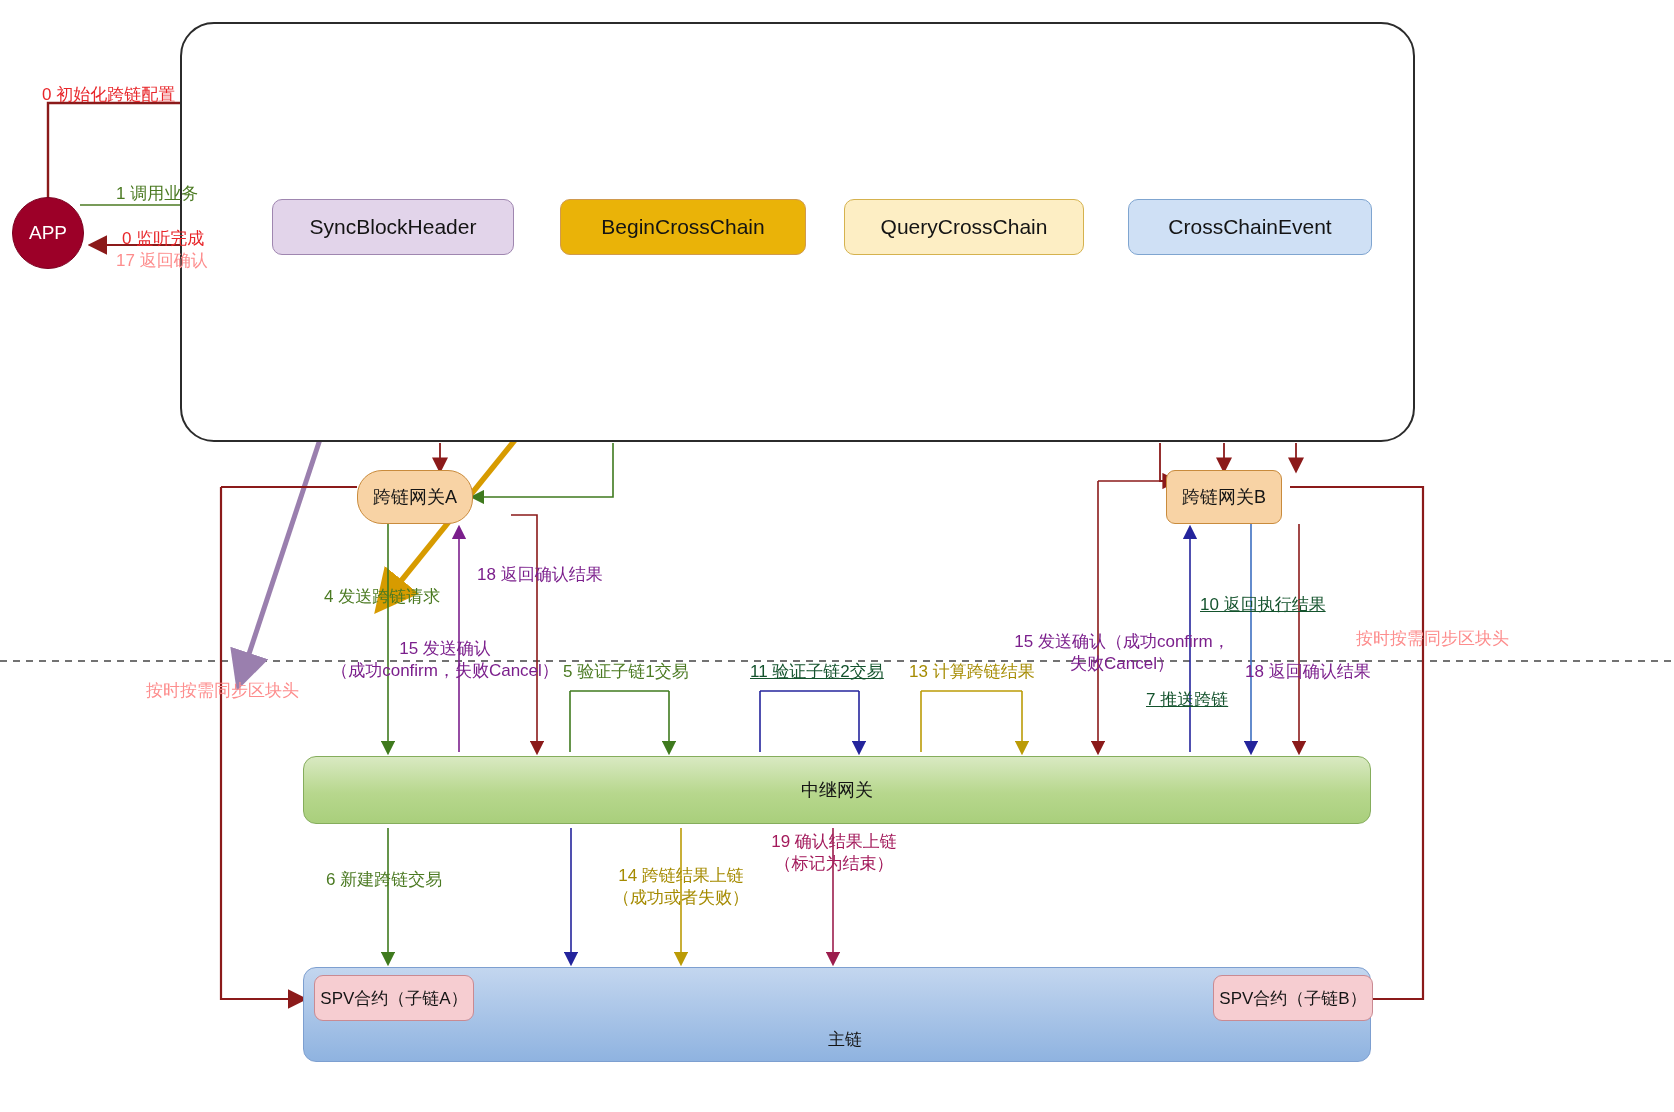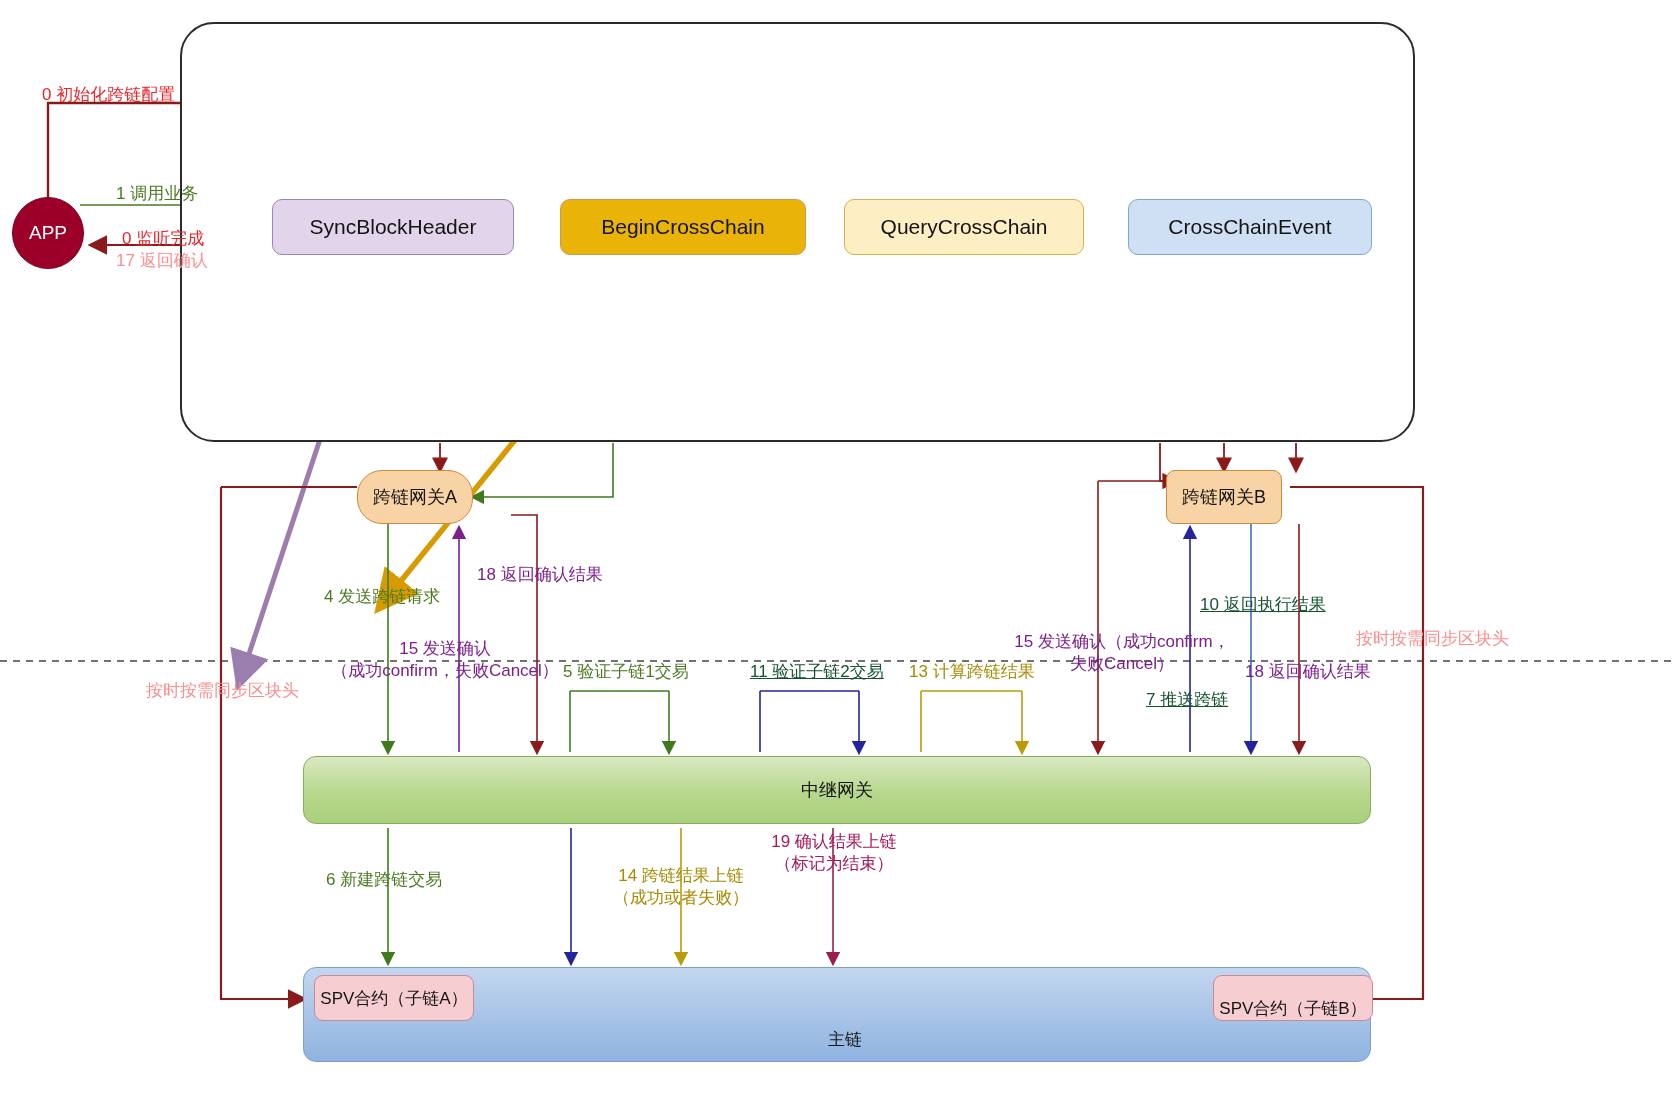--- a/index.html
+++ b/index.html
@@ -173,21 +173,21 @@
     <span>中继网关</span>
   </div>
 
   <div class="node mainchain" style="left:303px;top:967px;width:1068px;height:95px;display:block;">
     <div class="mainchain-title" style="position:absolute;left:0;top:60px;width:1066px;text-align:center;padding-left:8px;">主链</div>
     <div class="node spv" style="left:11px;top:6px;width:1px;height:1px;opacity:0;"></div>
   </div>
   <div class="node spv" style="left:314px;top:975px;width:160px;height:46px;">
     <span>SPV合约（子链A）</span>
   </div>
-  <div class="node spv" style="left:1213px;top:975px;width:160px;height:46px;align-items:flex-end;">
+  <div class="node spv" style="left:1213px;top:975px;width:160px;height:46px;">
     <span>SPV合约（子链B）</span>
   </div>
 
   <div class="lbl c-red" style="left:42px;top:84px;font-size:17px;">0 初始化跨链配置</div>
 
   <div class="lbl c-green" style="left:116px;top:183px;font-size:17px;">1 调用业务</div>
 
   <div class="lbl c-red" style="left:122px;top:228px;font-size:17px;">0 监听完成</div>
 
   <div class="lbl c-pink" style="left:116px;top:250px;font-size:17px;">17 返回确认</div>

